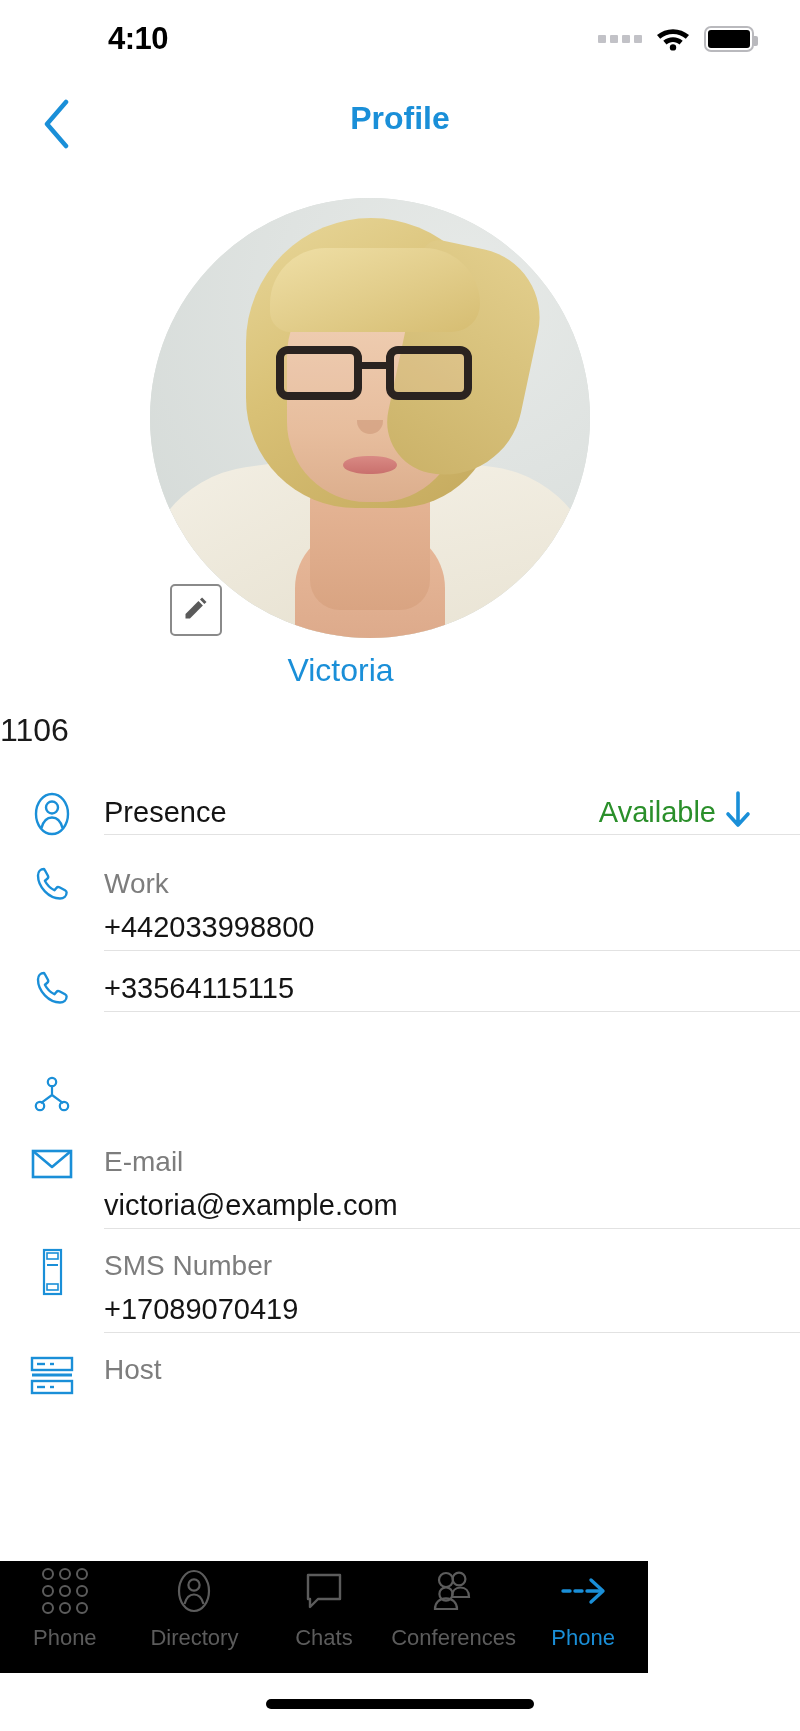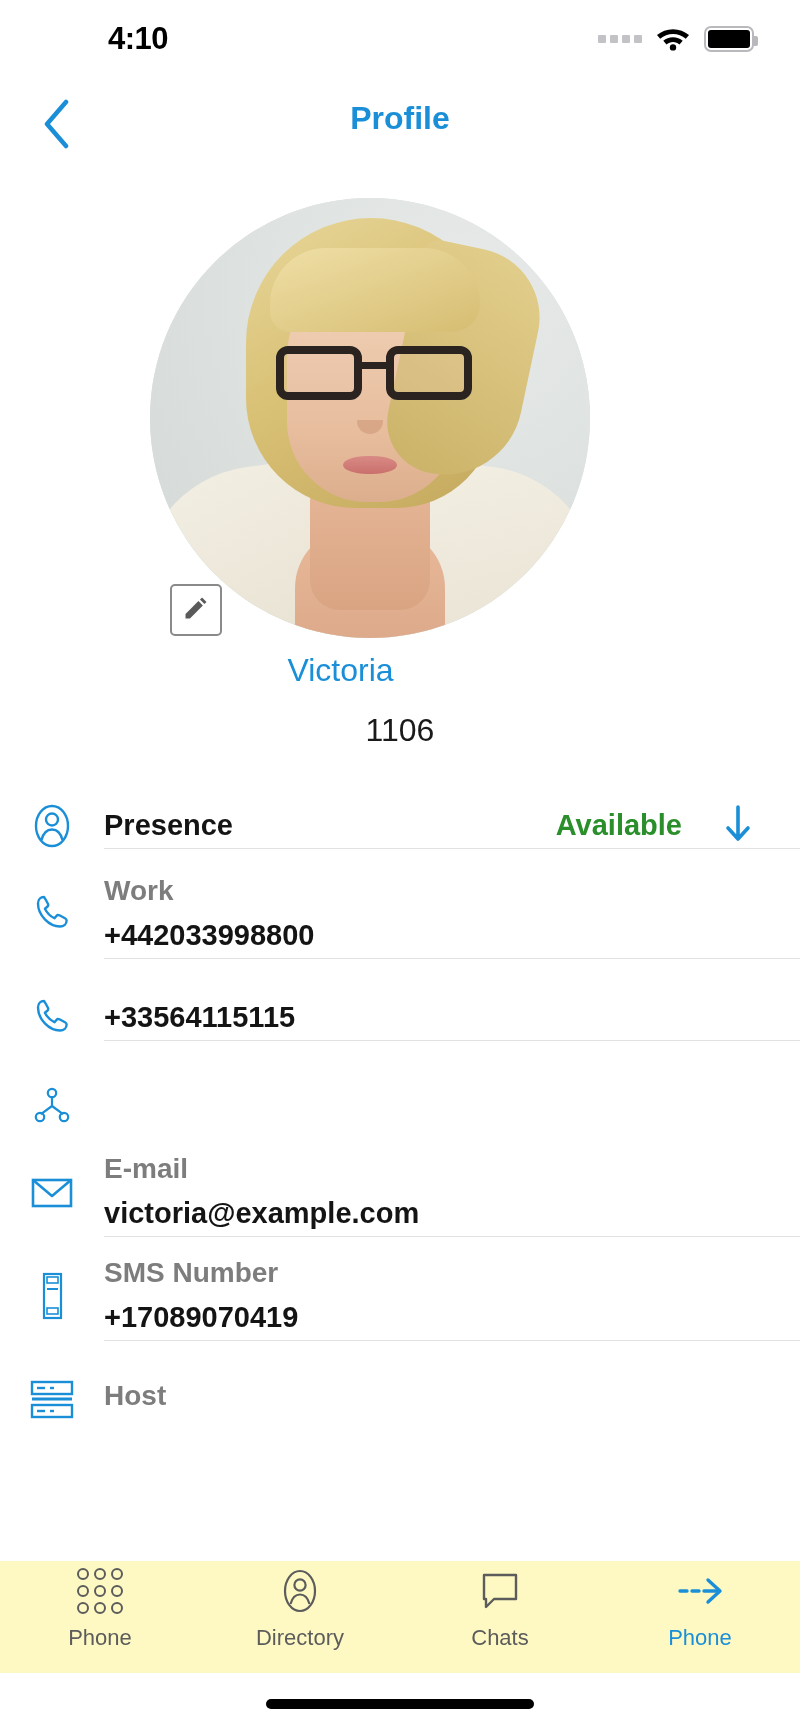--- a/index.html
+++ b/index.html
@@ -162,33 +162,32 @@
     cursor: pointer;
   }
 
   
   .ident-name {
     position: absolute; top: 652px; left: 0; width: 681px;
     text-align: center; font-size: 32px; color: #1a8fd8;
   }
   .ident-ext {
     position: absolute; top: 712px; left: 0; width: 800px;
-    text-align: center; font-size: 32px; color: #1a1a1a;
+    text-align: left; font-size: 32px; color: #1a1a1a;
   }
 
   
   .detail-list {
     position: absolute; top: 790px; left: 0;
     width: 800px;
   }
   .row {
     position: relative;
-    display: flex; align-items: center;
+    display: flex; align-items: flex-start;
     min-height: 62px;
-    font-weight: bold;
   }
   .row-icon {
     width: 104px; flex: 0 0 104px;
     display: flex; align-items: center; justify-content: center;
     color: #1a8fd8;
   }
   .row-body {
     flex: 1 1 auto;
     padding: 0 46px 0 0;
     border-bottom: 1px solid #e2e2e2;
@@ -201,28 +200,28 @@
   }
   .row-value {
     font-size: 29px; color: #141414;
     line-height: 1.55;
   }
   .row-single {
     display: flex; align-items: center; justify-content: space-between;
     width: 100%;
   }
   .row-single .lbl { font-size: 29px; color: #141414; }
-  .presence-right { display: flex; align-items: center; gap: 40px; }
+  .presence-right { display: flex; align-items: center; gap: 6px; }
   .presence-val { font-size: 29px; color: #2a8f2a; }
 
   
   .tab-bar {
     position: absolute; left: 0; bottom: 58px;
-    width: 800px; height: 112px;
-    background: #fef9c3;
+    width: 648px; height: 112px;
+    background: #000000;
     display: flex; align-items: flex-start;
   }
   .tab {
     flex: 1 1 0; display: flex; flex-direction: column;
     align-items: center; justify-content: flex-start;
     gap: 8px; cursor: pointer; padding-top: 4px;
   }
   .tab-ic { height: 52px; display: flex; align-items: center; justify-content: center; }
   .tab-lbl { font-size: 22px; color: #5c5c5c; }
   .tab.active .tab-lbl { color: #1a8fd8; }
@@ -446,20 +445,32 @@
 
     <div class="tab">
       <span class="tab-ic">
         <svg width="48" height="48" viewBox="0 0 48 48">
           <path d="M8 8 H40 V32 H18 L10 40 V32 H8 Z" fill="none" stroke="#5c5c5c" stroke-width="2.4" stroke-linejoin="round"></path>
         </svg>
       </span>
       <span class="tab-lbl">Chats</span>
     </div>
 
+    <div class="tab">
+      <span class="tab-ic">
+        <svg width="52" height="48" viewBox="0 0 52 48">
+          <circle cx="18" cy="13" r="7" fill="none" stroke="#5c5c5c" stroke-width="2.2"></circle>
+          <circle cx="31" cy="12" r="6.4" fill="none" stroke="#5c5c5c" stroke-width="2.2"></circle>
+          <path d="M24 30c0-6 3.5-9.5 8.5-9.5S41 24 41 30 Z" fill="none" stroke="#5c5c5c" stroke-width="2.2"></path>
+          <circle cx="18" cy="27" r="6.6" fill="none" stroke="#5c5c5c" stroke-width="2.2"></circle>
+          <path d="M7 42c0-6.6 4.6-10.6 11-10.6S29 35.4 29 42 Z" fill="none" stroke="#5c5c5c" stroke-width="2.2"></path>
+        </svg>
+      </span>
+      <span class="tab-lbl">Conferences</span>
+    </div>
 
     <div class="tab active">
       <span class="tab-ic">
         <svg width="52" height="44" viewBox="0 0 52 44">
           <line x1="6" y1="22" x2="13" y2="22" stroke="#1a8fd8" stroke-width="3.4" stroke-linecap="round"></line>
           <line x1="18" y1="22" x2="25" y2="22" stroke="#1a8fd8" stroke-width="3.4" stroke-linecap="round"></line>
           <line x1="30" y1="22" x2="44" y2="22" stroke="#1a8fd8" stroke-width="3.4" stroke-linecap="round"></line>
           <path d="M34 11 L46 22 L34 33" fill="none" stroke="#1a8fd8" stroke-width="3.4" stroke-linecap="round" stroke-linejoin="round"></path>
         </svg>
       </span>

